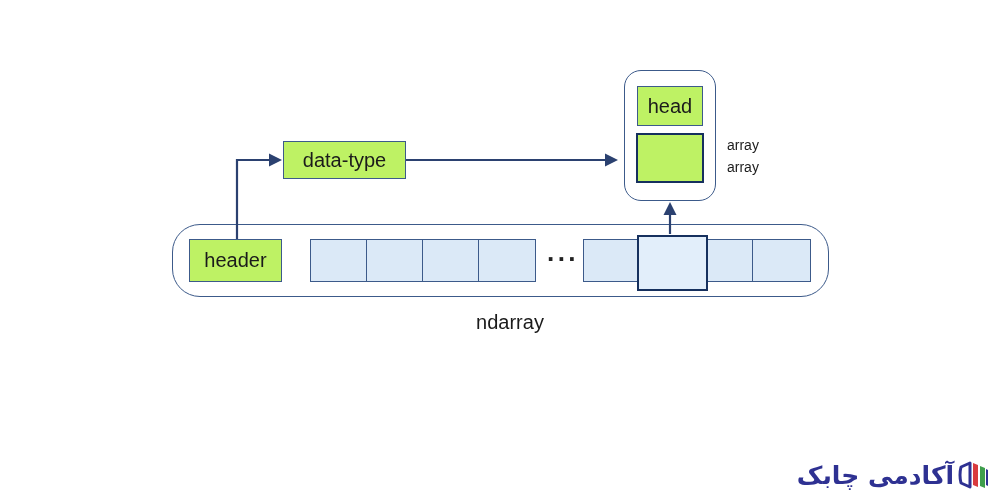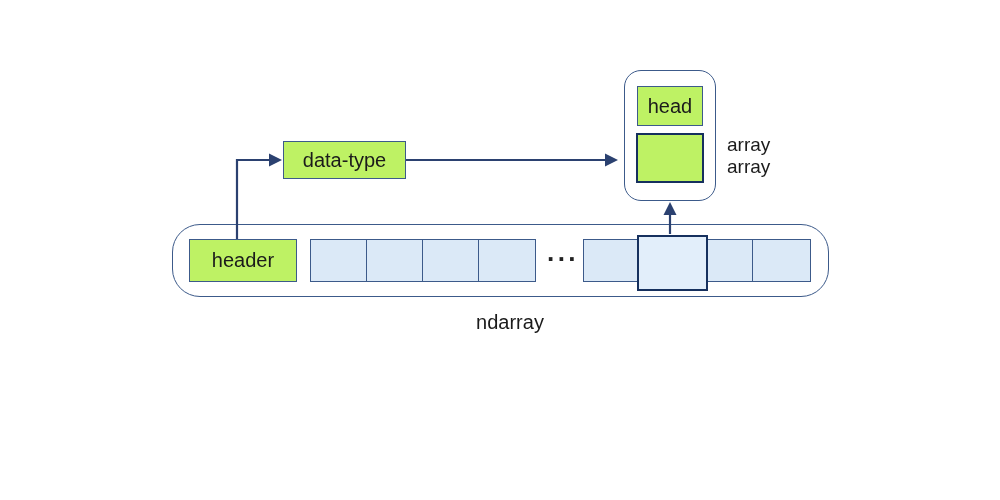--- a/index.html
+++ b/index.html
@@ -21,21 +21,21 @@
     left: 624px; top: 70px; width: 90px; height: 129px;
     border: 1.7px solid #3c5a8a; border-radius: 17px; background: #ffffff;
     z-index: 3;
   }
   
   .box {
     background: #bef264; border: 1.5px solid #3c5a8a;
     display: flex; align-items: center; justify-content: center;
     box-sizing: border-box; font-size: 20px;
   }
-  .header-box  { left: 189px; top: 239px; width: 108px;  height: 43px; z-index: 2; }
+  .header-box  { left: 189px; top: 239px; width: 93px;  height: 43px; z-index: 2; }
   .datatype-box{ left: 283px; top: 141px; width: 123px; height: 38px; z-index: 2; }
   .head-box    { left: 637px; top: 86px;  width: 66px;  height: 40px; z-index: 4; }
   .scalar-cell { left: 636px; top: 133px; width: 68px;  height: 50px;
                  border: 2.6px solid #16305e; z-index: 4; }
   
   .cell-group { display: flex; }
   .cell-group-1 { left: 310px; top: 239px; }
   .cell {
     width: 57.5px; height: 43px; background: #dbe9f7;
     border: 1.5px solid #3c5a8a; box-sizing: border-box;
@@ -51,21 +51,21 @@
   }
   .ellipsis {
     left: 543px; top: 244px; width: 40px; text-align: center;
     font-size: 26px; font-weight: bold; letter-spacing: 2px; color: #222;
   }
   
   .ndarray-label {
     left: 430px; top: 311px; width: 160px; text-align: center; font-size: 20px;
   }
   .scalar-label {
-    left: 727px; top: 134px; font-size: 19px; line-height: 22px; text-align: right;
+    left: 727px; top: 134px; font-size: 14px; line-height: 22px; text-align: right;
   }
   
   .arrows { left: 0; top: 0; width: 1000px; height: 500px; z-index: 1; }
   
   .logo {
     left: 770px; top: 456px; width: 220px; height: 38px;
     display: flex; align-items: center; justify-content: flex-end;
   }
   .logo-text {
     font-family: "DejaVu Sans", sans-serif;
@@ -121,14 +121,23 @@
   <div class="abs box head-box">
     <span>head</span>
   </div>
   <div class="abs box scalar-cell"></div>
 
   <div class="abs scalar-label">
     <div>array</div>
     <div>array</div>
   </div>
 
+  <div class="abs logo">
+    <span class="logo-text">آکادمی چابک</span>
+    <svg class="logo-icon" viewBox="0 0 33 32" xmlns="http://www.w3.org/2000/svg">
+      <path d="M4,8 Q2,16 4,24 L13,28 L13,4 Z" fill="none" stroke="#2e3192" stroke-width="3" stroke-linejoin="round"></path>
+      <polygon points="16,4 21,6 21,28 16,26" fill="#d93a3e"></polygon>
+      <polygon points="23,7 28,9 28,29 23,27" fill="#3f9e4d"></polygon>
+      <path d="M29,10 L31,11 L31,27 L29,26" fill="#2e3192"></path>
+    </svg>
+  </div>
 
 </div>
 
 </body></html>

